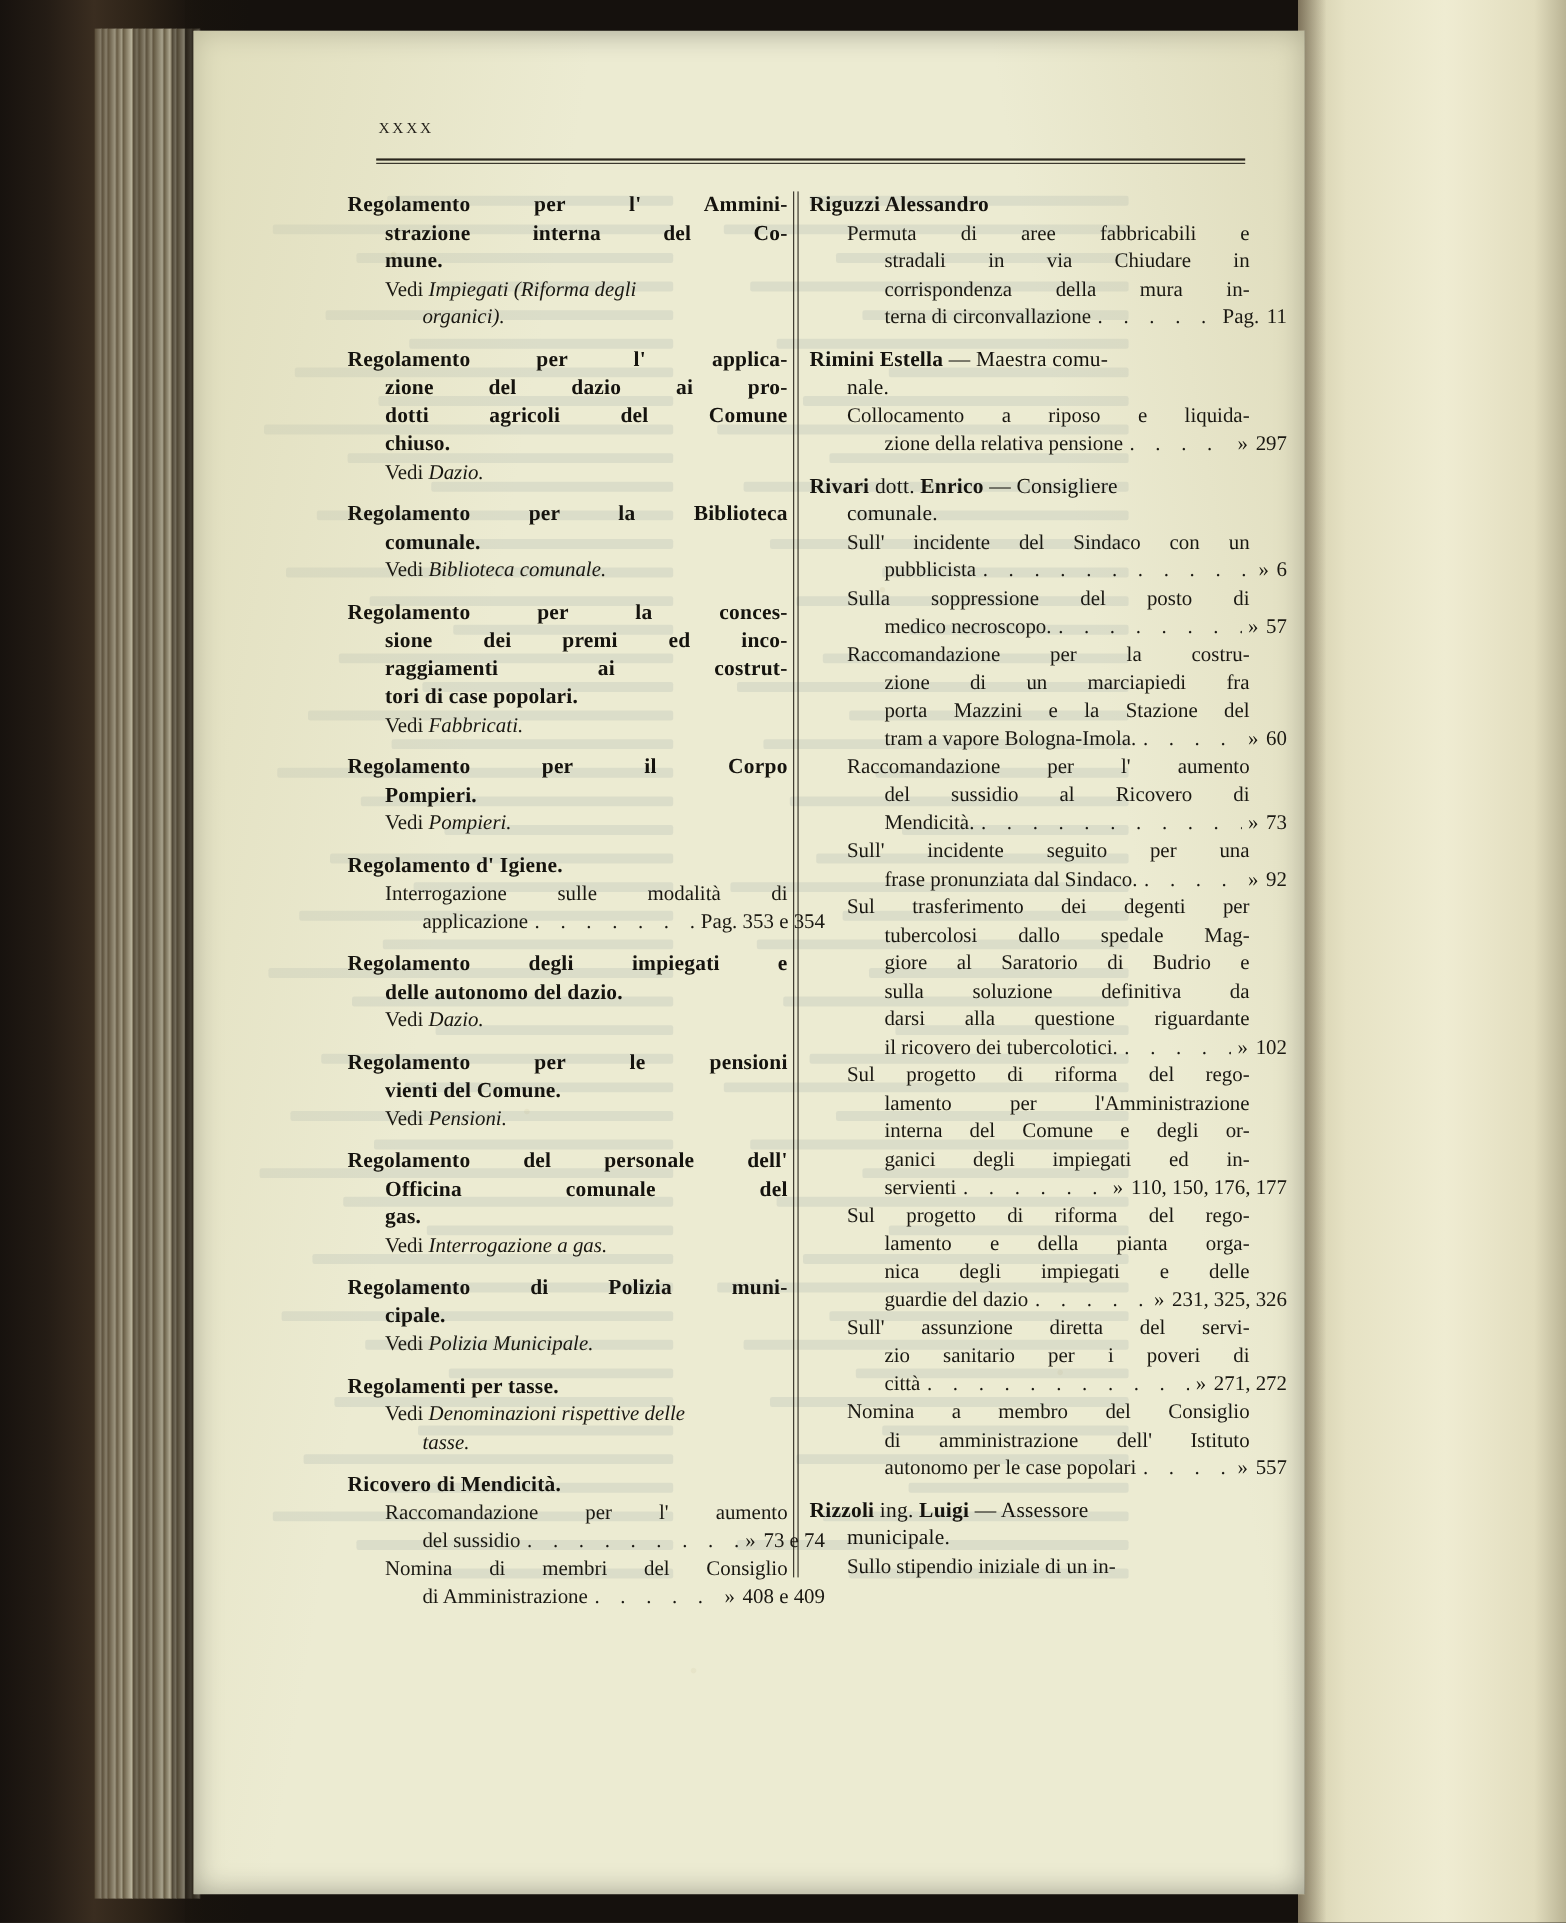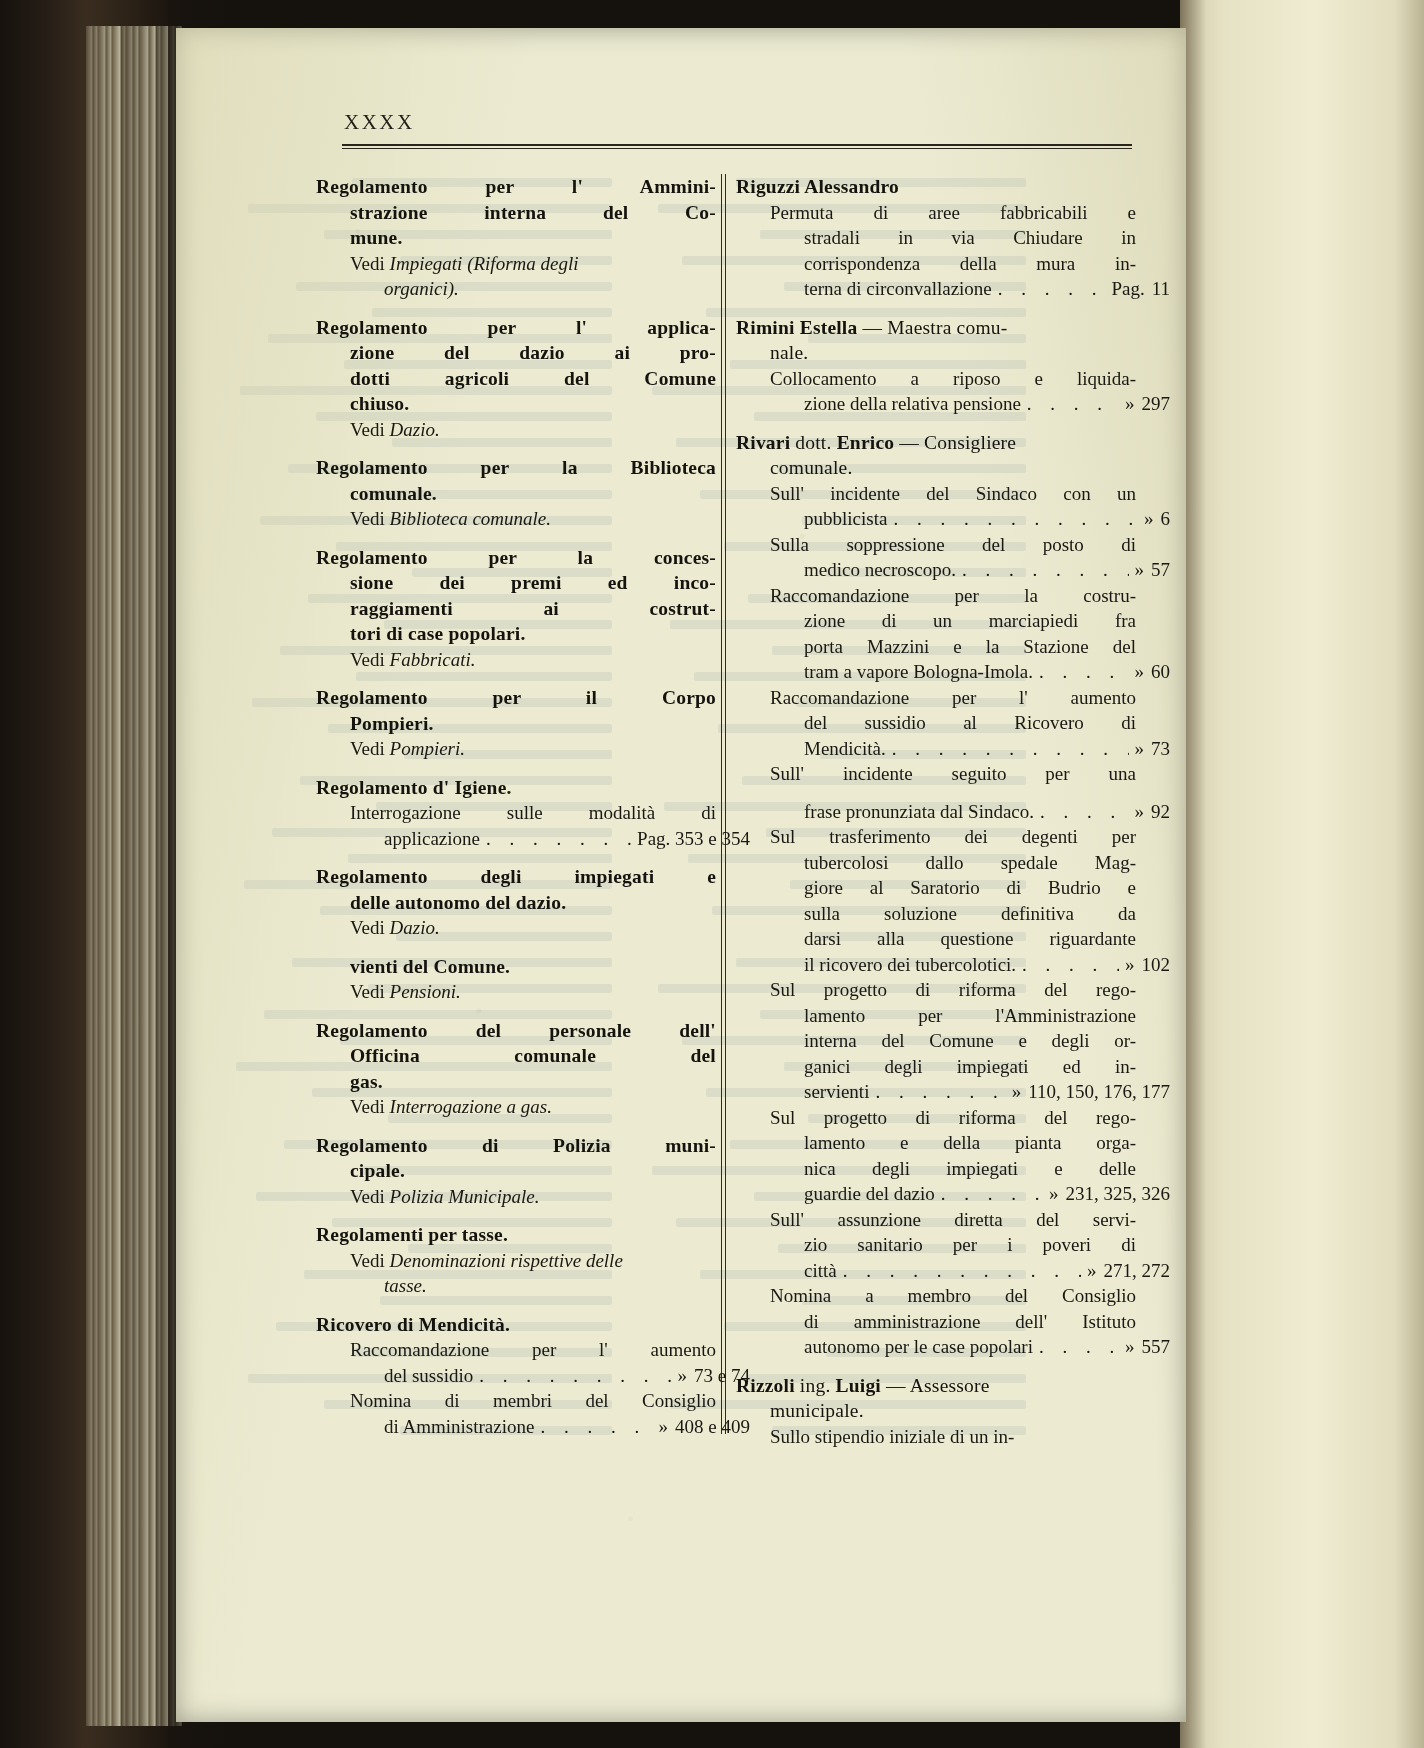--- a/index.html
+++ b/index.html
@@ -78,21 +78,21 @@
   }
   .bleed .bl{
     position:absolute;height:9px;border-radius:2px;background:#35506e;
   }
 
   .content{position:absolute;left:0;top:0;width:1010px;height:1694px;}
 
   
   .folio{
     position:absolute;left:168px;top:82px;
-    font-size:21px;letter-spacing:2.5px;color:#221f19;
+    font-size:14px;letter-spacing:2.5px;color:#221f19;
     font-family:"Liberation Serif",serif;
   }
   .rule-top{
     position:absolute;left:166px;top:116px;width:790px;height:5px;
   }
   .rule-top b{position:absolute;left:0;width:100%;display:block;background:#2a261d;}
   .rule-top b.a{top:0;height:2px;}
   .rule-top b.b{top:4px;height:1px;}
 
   
@@ -332,20 +332,21 @@
           </div>
           <div class="entry">
             <div class="head">
               <span class="hang just">Regolamento degli impiegati e</span>
               <span class="hang i2">delle autonomo del dazio.</span>
             </div>
             <div class="vedi"><span>Vedi </span><em>Dazio.</em></div>
           </div>
           <div class="entry">
             <div class="head">
+              <span class="hang just">Regolamento per le pensioni</span>
               <span class="hang i2">vienti del Comune.</span>
             </div>
             <div class="vedi"><span>Vedi </span><em>Pensioni.</em></div>
           </div>
           <div class="entry">
             <div class="head">
               <span class="hang just">Regolamento del personale dell'</span>
               <span class="hang i2 just">Officina comunale del</span>
               <span class="hang i2">gas.</span>
             </div>
@@ -445,21 +446,21 @@
               <div class="just">Raccomandazione per l' aumento</div>
               <div class="just" style="padding-left: 34px;">del sussidio al Ricovero di</div>
               <div class="ln" style="padding-left: 34px;">
                 <span class="tx">Mendicità.</span>
                 <span class="lead">. . . . . . . . . . . . . . . . . . . .</span>
                 <span class="pg"><span class="mk">»</span><span>73</span></span>
               </div>
             </div>
             <div class="sub">
               <div class="just">Sull' incidente seguito per una</div>
-              <div class="ln" style="padding-left: 34px; margin-top: 12px;">
+              <div class="ln" style="padding-left: 34px;">
                 <span class="tx">frase pronunziata dal Sindaco.</span>
                 <span class="lead">. . . . . . . . . . . . . . . . . . . .</span>
                 <span class="pg"><span class="mk">»</span><span>92</span></span>
               </div>
             </div>
             <div class="sub">
               <div class="just">Sul trasferimento dei degenti per</div>
               <div class="just" style="padding-left: 34px;">tubercolosi dallo spedale Mag-</div>
               <div class="just" style="padding-left: 34px;">giore al Saratorio di Budrio e</div>
               <div class="just" style="padding-left: 34px;">sulla soluzione definitiva da</div>

